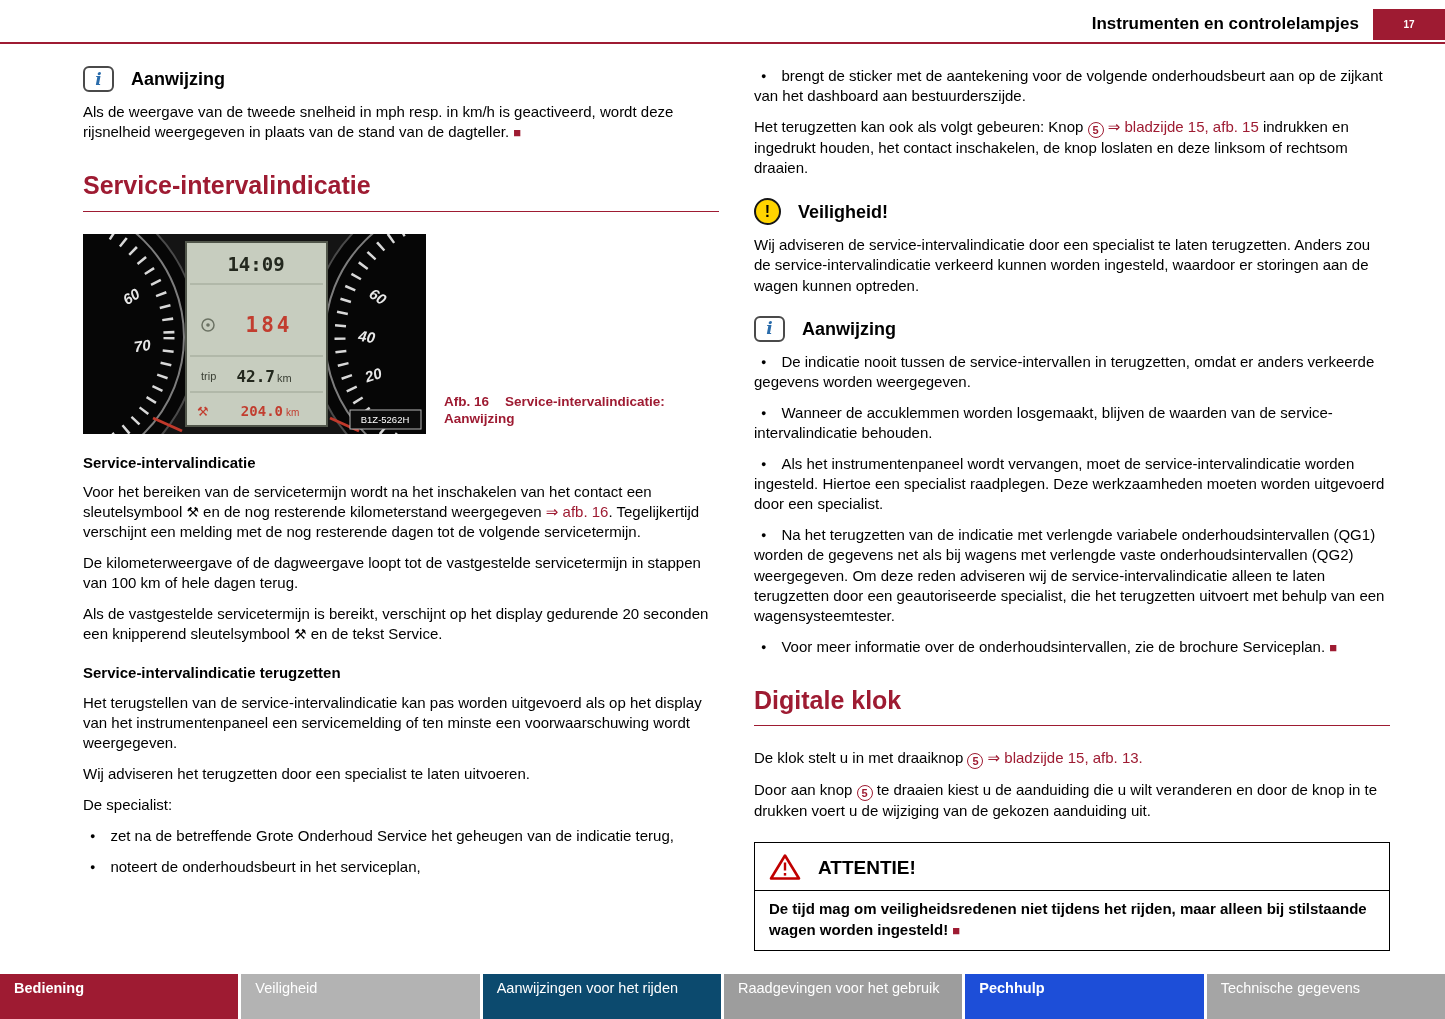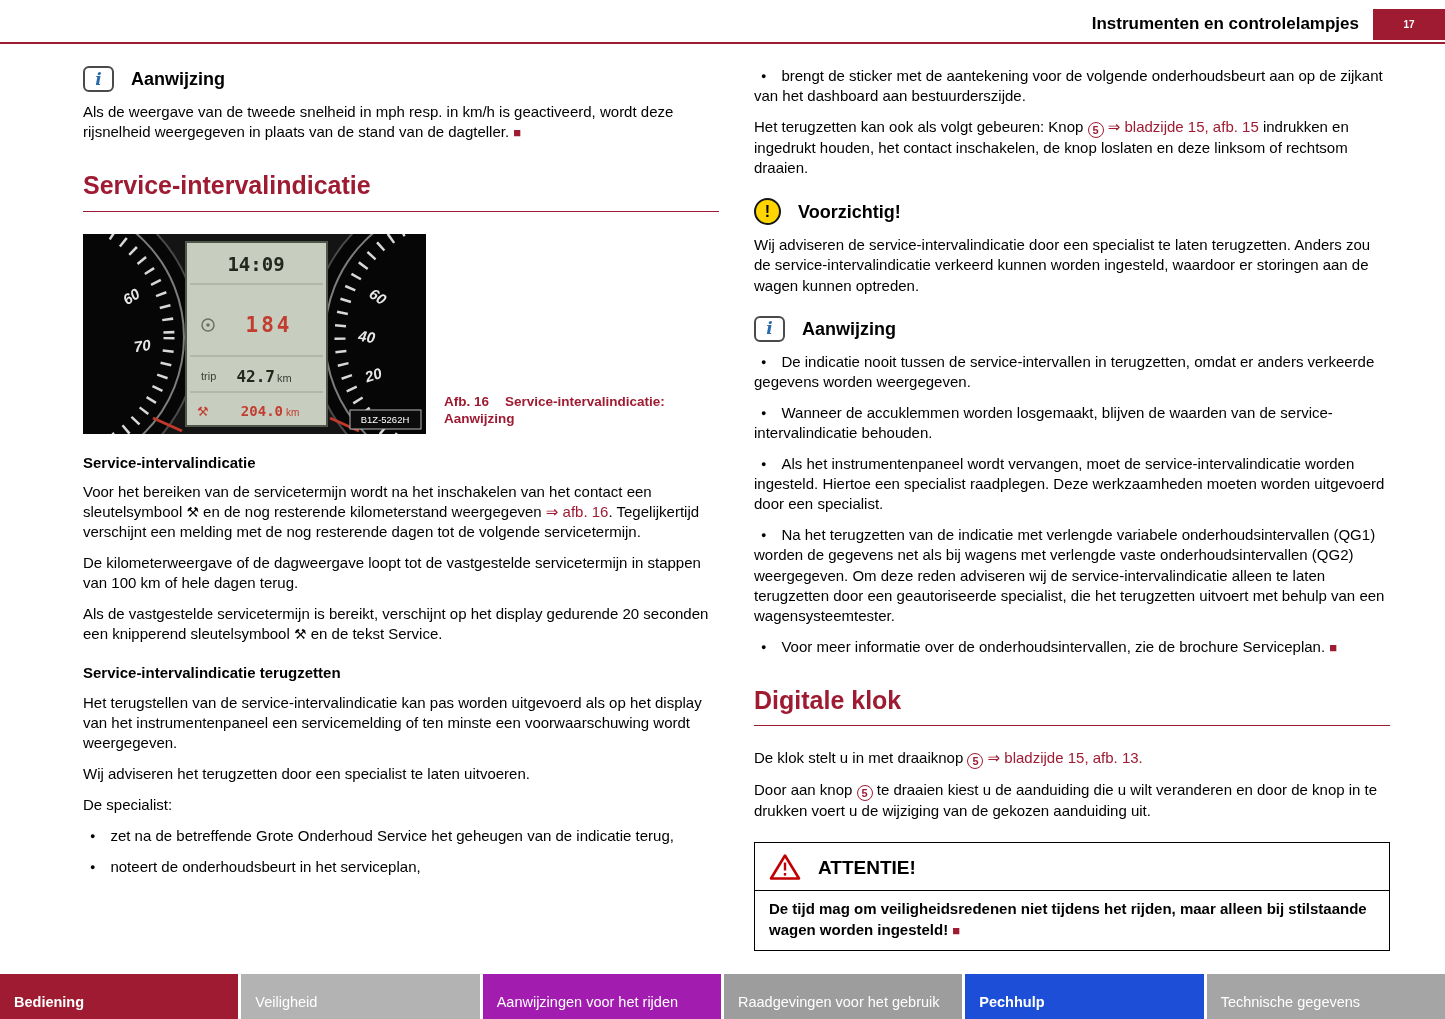--- a/index.html
+++ b/index.html
@@ -59,24 +59,24 @@
           font-size:11px; font-weight:bold; vertical-align:-2px; }
 
   
   .att-box { border:1px solid #000; margin-top:21px; }
   .att-head { display:flex; align-items:center; gap:17px; padding:10px 14px 9px 14px; }
   .att-title { font-size:19px; font-weight:bold; }
   .att-body { border-top:1px solid #000; padding:8px 14px 10px 14px; font-weight:bold; }
 
   
   .footer { position:absolute; bottom:0; left:0; right:0; height:45px; display:flex; gap:3px; background:#fff; }
-  .ftab { flex:1 1 0; color:#fff; font-size:14.5px; line-height:1.15; padding:20px 10px 0 14px; }
+  .ftab { flex:1 1 0; color:#fff; font-size:14.5px; line-height:1.15; padding:6px 10px 0 14px; }
   .ftab.active { background:var(--accent); font-weight:bold; }
   .ftab:nth-child(2) { background:#b3b3b3; }
-  .ftab:nth-child(3) { background:#a21caf; }
+  .ftab:nth-child(3) { background:#0c4a6e; }
   .ftab:nth-child(4) { background:#9d9d9d; }
   .ftab:nth-child(5) { background:#1d4ed8;font-weight:bold; }
   .ftab:nth-child(6) { background:#a5a5a5; }
 </style>
 </head>
 <body>
 
 <div class="page-header">
   <span class="htitle">Instrumenten en controlelampjes</span>
   <span class="page-num">17</span>
@@ -150,21 +150,21 @@
   <p class="bullet">noteert de onderhoudsbeurt in het serviceplan,</p>
 </div>
 
 <div class="col col-right">
 
   <p class="bullet">brengt de sticker met de aantekening voor de volgende onderhoudsbeurt aan op de zijkant van het dashboard aan bestuurderszijde.</p>
   <p><span>Het terugzetten kan ook als volgt gebeuren: Knop </span><span class="knob">5</span><span> </span><span class="red">⇒ bladzijde 15, afb. 15</span><span> indrukken en ingedrukt houden, het contact inschakelen, de knop loslaten en deze linksom of rechtsom draaien.</span></p>
 
   <div class="note-head spaced">
     <span class="warn-icon">!</span>
-    <span class="note-title">Voorzichtig!</span>
+    <span class="note-title">Veiligheid!</span>
   </div>
   <p>Wij adviseren de service-intervalindicatie door een specialist te laten terugzetten. Anders zou de service-intervalindicatie verkeerd kunnen worden ingesteld, waardoor er storingen aan de wagen kunnen optreden.</p>
 
   <div class="note-head spaced">
     <span class="info-icon">
         <span>i</span>
       </span>
     <span class="note-title">Aanwijzing</span>
   </div>
   <p class="bullet">De indicatie nooit tussen de service-intervallen in terugzetten, omdat er anders verkeerde gegevens worden weergegeven.</p>

